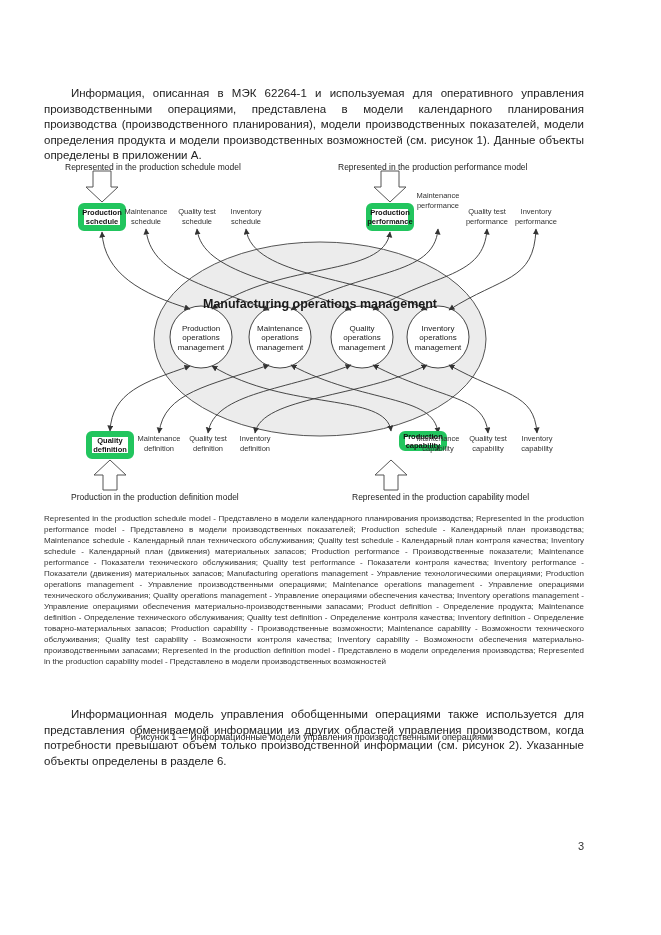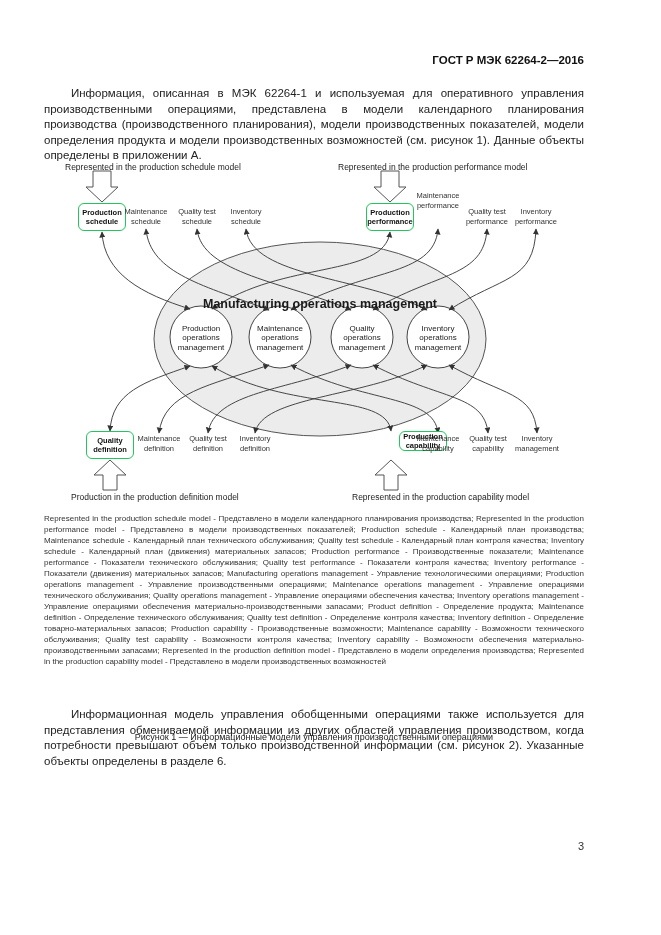--- a/index.html
+++ b/index.html
@@ -38,21 +38,21 @@
   }
   .diagram{
     position:absolute;top:162px;left:44px;width:540px;height:346px;
   }
   .diagram svg{position:absolute;left:0;top:0;}
   .dcaption{
     position:absolute;font-size:8.5px;line-height:10px;color:#222;white-space:nowrap;
   }
   .dbox{
     position:absolute;box-sizing:border-box;
-    border:1px solid #22c55e;border-radius:6px;background:#fff;
+    border:6px solid #22c55e;border-radius:6px;background:#fff;
     display:flex;align-items:center;justify-content:center;
     text-align:center;font-weight:bold;font-size:7.5px;line-height:9px;color:#111;
   }
   .dlabel{
     position:absolute;text-align:center;
     font-size:7.5px;line-height:9.5px;color:#333;
   }
   .dcircle-label{
     position:absolute;display:flex;align-items:center;justify-content:center;
     text-align:center;font-size:8px;line-height:9.5px;color:#222;
@@ -60,21 +60,20 @@
   .dtitle{
     position:absolute;text-align:center;
     font-weight:bold;font-size:12.5px;color:#1a1a1a;white-space:nowrap;margin-top:13px;
   }
 </style>
 </head>
 <body>
 
 <div class="page">
 
-  <div class="doc-header">ГОСТ Р МЭК 62264-2—2016</div>
 
   <div class="para para1">Информация, описанная в МЭК 62264-1 и используемая для оперативного управления производственными операциями, представлена в модели календарного планирования производства (производственного планирования), модели производственных показателей, модели определения продукта и модели производственных возможностей (см. рисунок 1). Данные объекты определены в приложении А.</div>
 
   <div class="diagram">
 
     <svg width="540" height="346" viewBox="0 0 540 346">
       <defs>
         <marker id="ah-end" markerWidth="7" markerHeight="7" refX="5.5" refY="3" orient="auto" markerUnits="userSpaceOnUse">
           <path d="M0,0 L6,3 L0,6 Z" fill="#333"></path>
         </marker>
@@ -139,21 +138,21 @@
     <div class="dcircle-label" style="left:288px;top:158px;width:60px;height:36px;">Quality operations management</div>
     <div class="dcircle-label" style="left:364px;top:158px;width:60px;height:36px;">Inventory operations management</div>
 
     <div class="dbox" style="left:42px;top:269px;width:48px;height:28px;">Quality definition</div>
     <div class="dlabel" style="left:90px;top:272px;width:50px;">Maintenance definition</div>
     <div class="dlabel" style="left:139px;top:272px;width:50px;">Quality test definition</div>
     <div class="dlabel" style="left:186px;top:272px;width:50px;">Inventory definition</div>
     <div class="dbox" style="left:323px;top:269px;width:48px;height:20px;margin-left:32px;">Production capability</div>
     <div class="dlabel" style="left:369px;top:272px;width:50px;">Maintenance capability</div>
     <div class="dlabel" style="left:419px;top:272px;width:50px;">Quality test capability</div>
-    <div class="dlabel" style="left:468px;top:272px;width:50px;">Inventory management</div>
+    <div class="dlabel" style="left:468px;top:272px;width:50px;">Inventory capability</div>
   </div>
 
   <div class="legend">Represented in the production schedule model - Представлено в модели календарного планирования производства; Represented in the production performance model - Представлено в модели производственных показателей; Production schedule - Календарный план производства; Maintenance schedule - Календарный план технического обслуживания; Quality test schedule - Календарный план контроля качества; Inventory schedule - Календарный план (движения) материальных запасов; Production performance - Производственные показатели; Maintenance performance - Показатели технического обслуживания; Quality test performance - Показатели контроля качества; Inventory performance - Показатели (движения) материальных запасов; Manufacturing operations management - Управление технологическими операциями; Production operations management - Управление производственными операциями; Maintenance operations management - Управление операциями технического обслуживания; Quality operations management - Управление операциями обеспечения качества; Inventory operations management - Управление операциями обеспечения материально-производственными запасами; Product definition - Определение продукта; Maintenance definition - Определение технического обслуживания; Quality test definition - Определение контроля качества; Inventory definition - Определение товарно-материальных запасов; Production capability - Производственные возможности; Maintenance capability - Возможности технического обслуживания; Quality test capability - Возможности контроля качества; Inventory capability - Возможности обеспечения материально-производственными запасами; Represented in the production definition model - Представлено в модели определения производства; Represented in the production capability model - Представлено в модели производственных возможностей</div>
 
   <div class="figcaption">Рисунок 1 — Информационные модели управления производственными операциями</div>
 
   <div class="para para2">Информационная модель управления обобщенными операциями также используется для представления обмениваемой информации из других областей управления производством, когда потребности превышают объем только производственной информации (см. рисунок 2). Указанные объекты определены в разделе 6.</div>
 
   <div class="pagenum">3</div>
 

